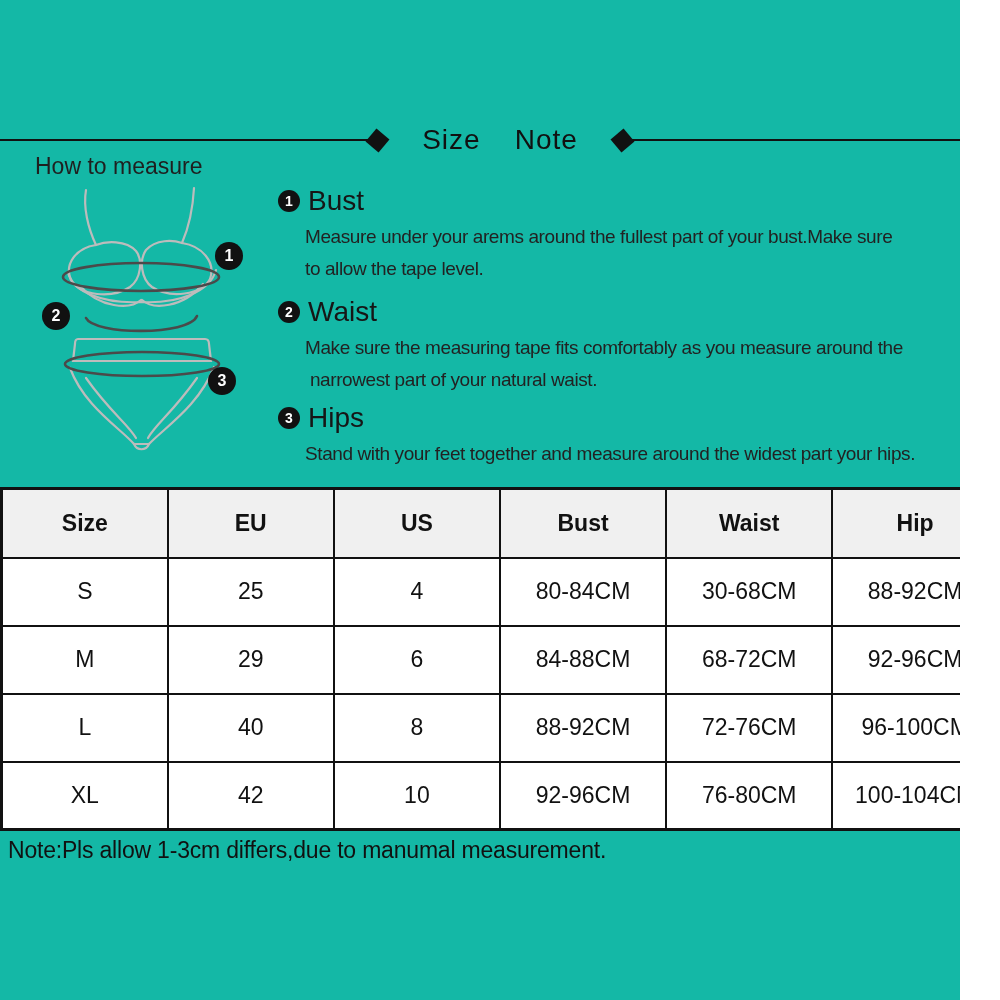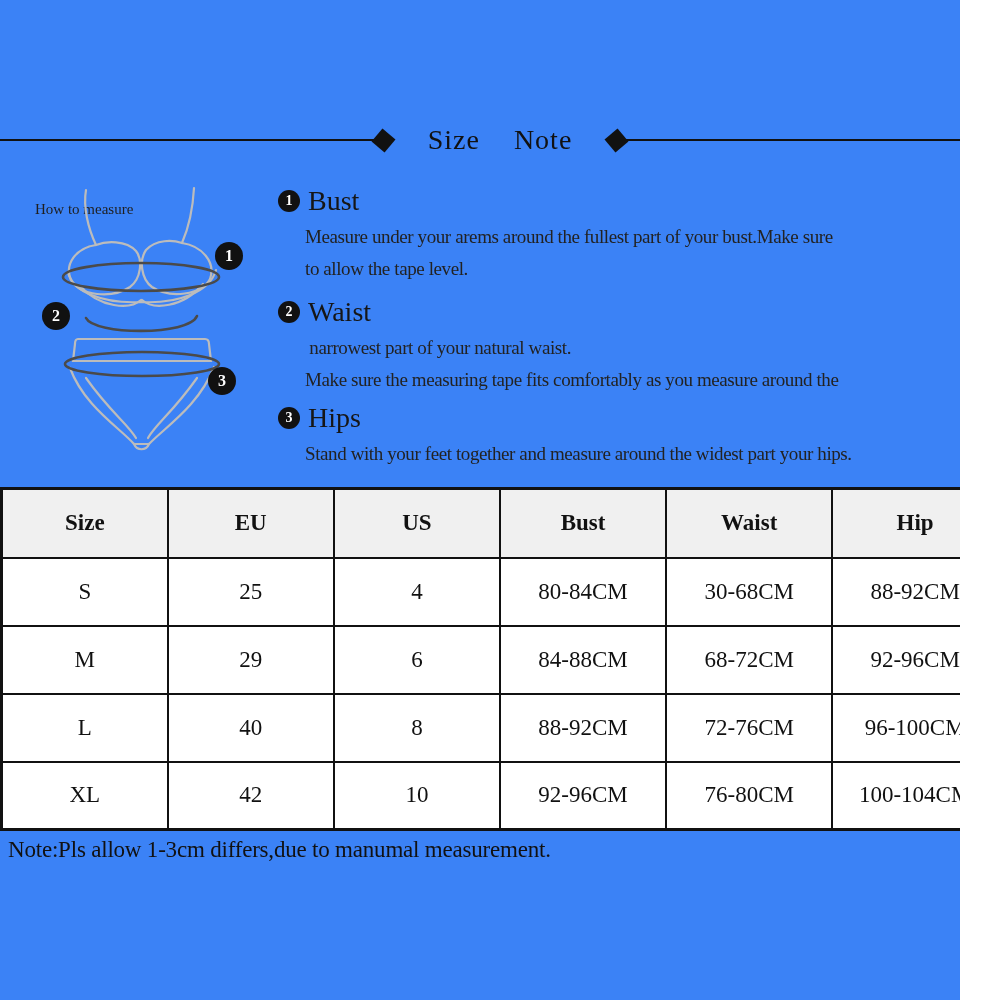--- a/index.html
+++ b/index.html
@@ -1,21 +1,21 @@
 <!DOCTYPE html>
 <html><head>
 <meta charset="utf-8">
 <style>
   * { margin:0; padding:0; box-sizing:border-box; }
   html,body { background:#ffffff; }
   .page {
     position:relative;
     width:960px; height:1000px;
-    background:#3b82f6;
-    font-family:Liberation Serif, serif;
+    background:#14b8a6;
+    font-family:Liberation Sans, sans-serif;
     color:#1a1a1a;
     overflow:hidden;
   }
 
   
   .header-divider {
     position:absolute; top:119px; left:0; width:1000px; height:42px;
     display:flex; align-items:center;
   }
   .divider-line { height:2px; background:#111111; flex:1; }
@@ -26,21 +26,21 @@
   .diamond.left  { margin-right:24px; transform:rotate(40deg); }
   .diamond.right { margin-left:24px;  transform:rotate(50deg); }
   .page-title {
     font-size:28px; color:#111; letter-spacing:1px;
     display:flex; gap:34px; padding:0 12px; white-space:nowrap;
   }
 
   
   .how-to-measure {
     position:absolute; left:35px; top:153px;
-    font-size:15px; color:#1f1f1f; letter-spacing:0px;margin-top:48px;
+    font-size:23px; color:#1f1f1f; letter-spacing:0px;
   }
 
   
   .illustration { position:absolute; left:40px; top:182px; width:230px; height:295px; }
   .marker {
     position:absolute; width:28px; height:28px; border-radius:50%;
     background:#111111; color:#ffffff; font-size:16px; font-weight:bold;
     display:flex; align-items:center; justify-content:center;
   }
   .marker-1 { left:175px; top:60px; }
@@ -150,22 +150,22 @@
         <span class="desc-line">to allow the tape level.</span>
       </div>
     </div>
 
     <div class="section section-2">
       <div class="section-heading">
         <span class="badge">2</span>
         <span class="section-title">Waist</span>
       </div>
       <div class="section-desc">
+        <span class="desc-line">Make sure the measuring tape fits comfortably as you measure around the</span>
         <span class="desc-line"> narrowest part of your natural waist.</span>
-        <span class="desc-line">Make sure the measuring tape fits comfortably as you measure around the</span>
       </div>
     </div>
 
     <div class="section section-3">
       <div class="section-heading">
         <span class="badge">3</span>
         <span class="section-title">Hips</span>
       </div>
       <div class="section-desc">
         <span class="desc-line">Stand with your feet together and measure around the widest part your hips.</span>

